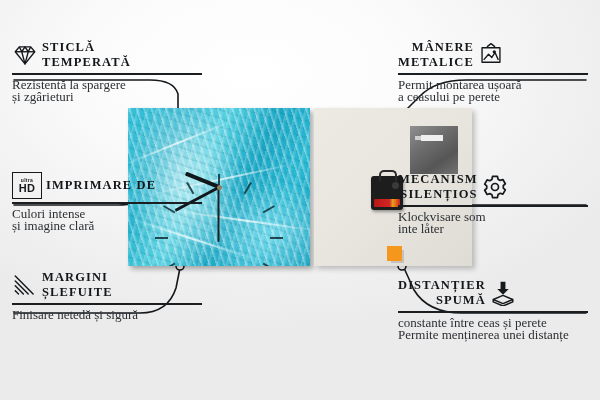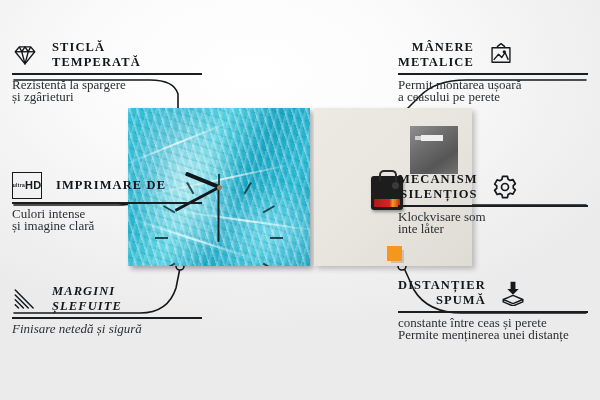--- a/index.html
+++ b/index.html
@@ -192,21 +192,21 @@
   }
 
   
   .callout {
     position: absolute;
     width: 190px;
   }
   .callout .head {
     display: flex;
     align-items: center;
-    gap: 14px;
+    gap: 4px;
   }
   .callout.right .head {
   }
   .callout .title {
     font-family: "Liberation Serif", serif;
     font-size: 12.5px;
     font-weight: bold;
     letter-spacing: 1.1px;
     line-height: 15px;
     color: #14171a;
@@ -234,21 +234,21 @@
     width: 26px;
     height: 26px;
     display: block;
   }
   .hd-badge {
     flex: 0 0 auto;
     width: 28px;
     height: 25px;
     border: 1.6px solid #16191c;
     display: flex;
-    flex-direction: row;
+    flex-direction: column;
     align-items: center;
     justify-content: center;
     line-height: 1;
   }
   .hd-badge .u {
     font-family: "Liberation Sans", sans-serif;
     font-size: 5px;
     font-weight: bold;
     letter-spacing: 0.3px;
     color: #16191c;
@@ -257,21 +257,21 @@
     font-family: "Liberation Sans", sans-serif;
     font-size: 11px;
     font-weight: bold;
     letter-spacing: 0.2px;
     color: #16191c;
   }
 
   
   #c-glass    { left: 12px;  top: 40px;  }
   #c-print    { left: 12px;  top: 172px; }
-  #c-edges    { left: 12px;  top: 284px; font-style: italic; }
+  #c-edges    { left: 12px;  top: 270px; }
   #c-handles  { left: 398px; top: 40px;  }
   #c-mech     { left: 398px; top: 172px; }
   #c-spacer   { left: 398px; top: 278px; }
 
   #lines {
     position: absolute;
     inset: 0;
     pointer-events: none;
   }
 </style>

